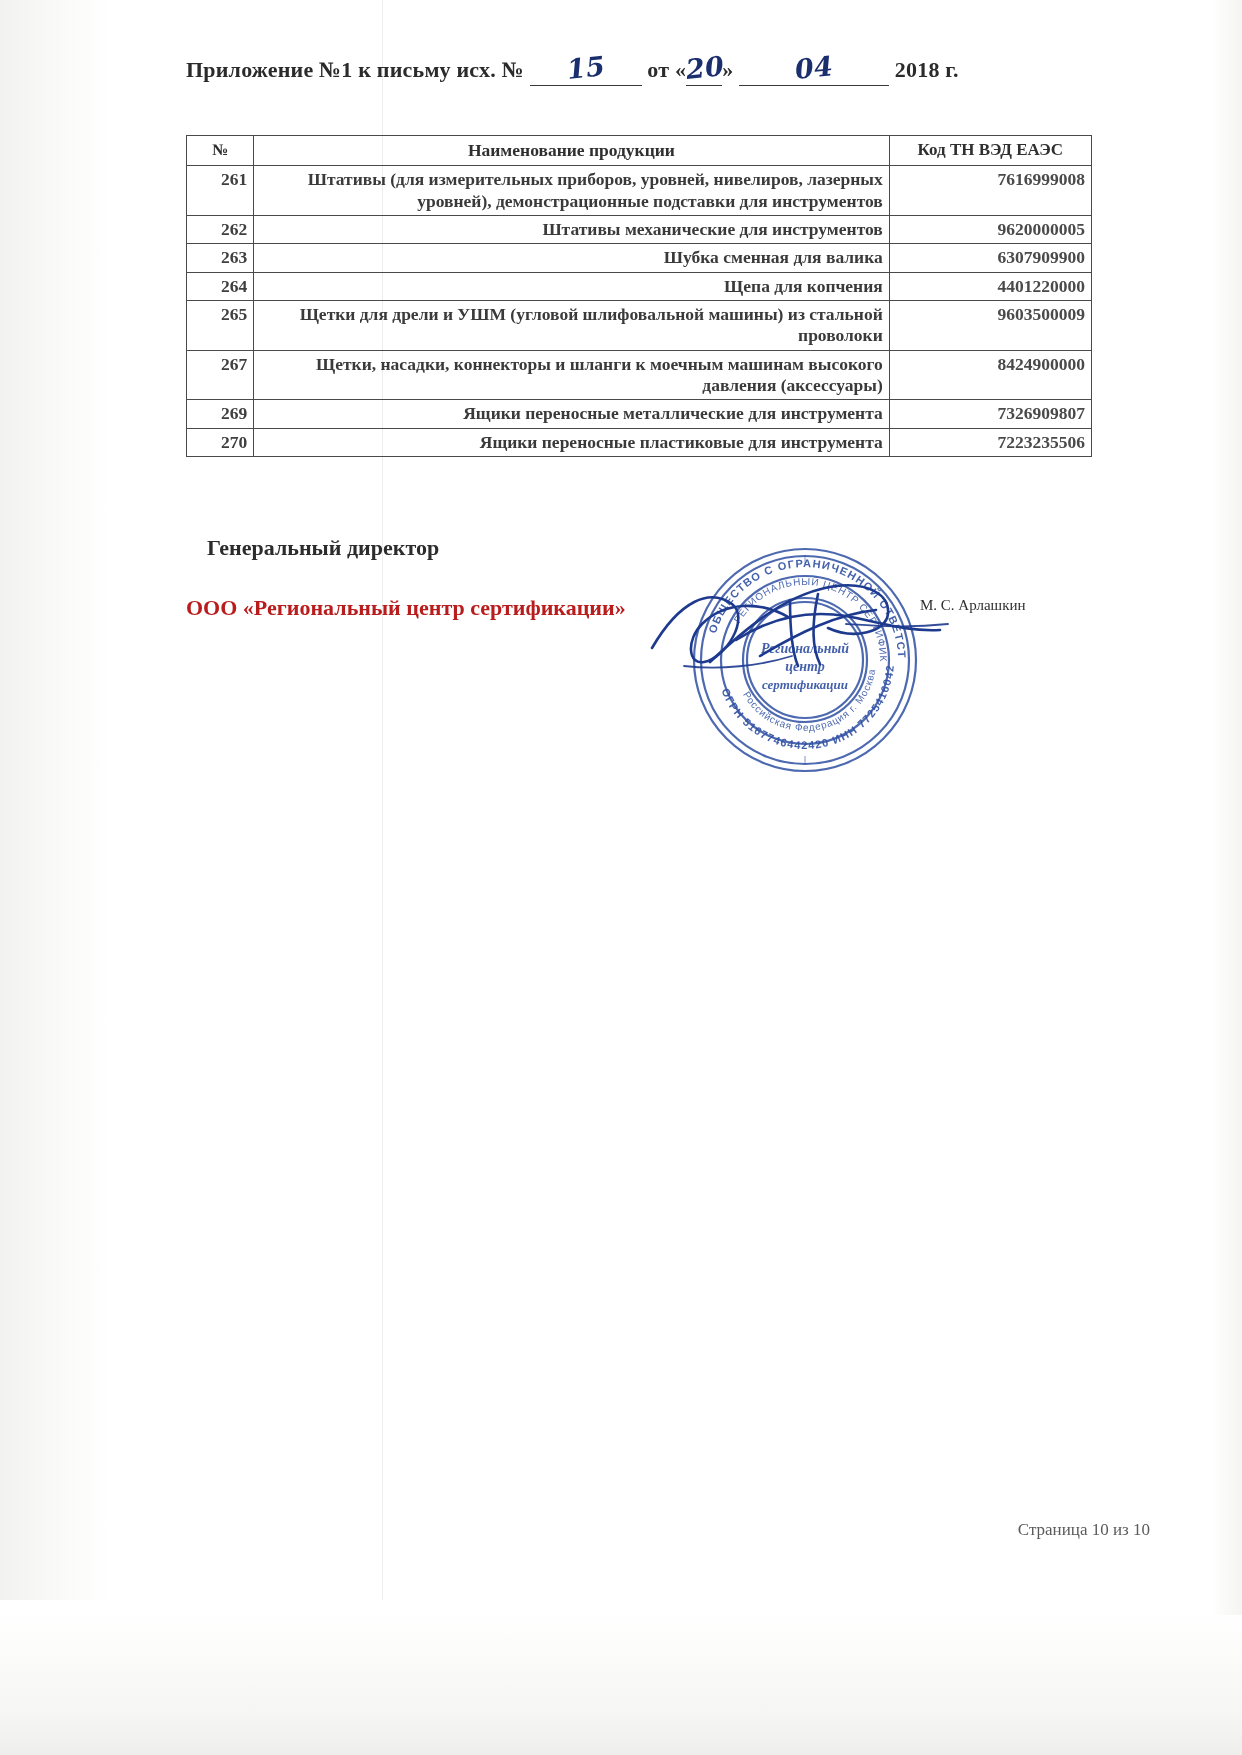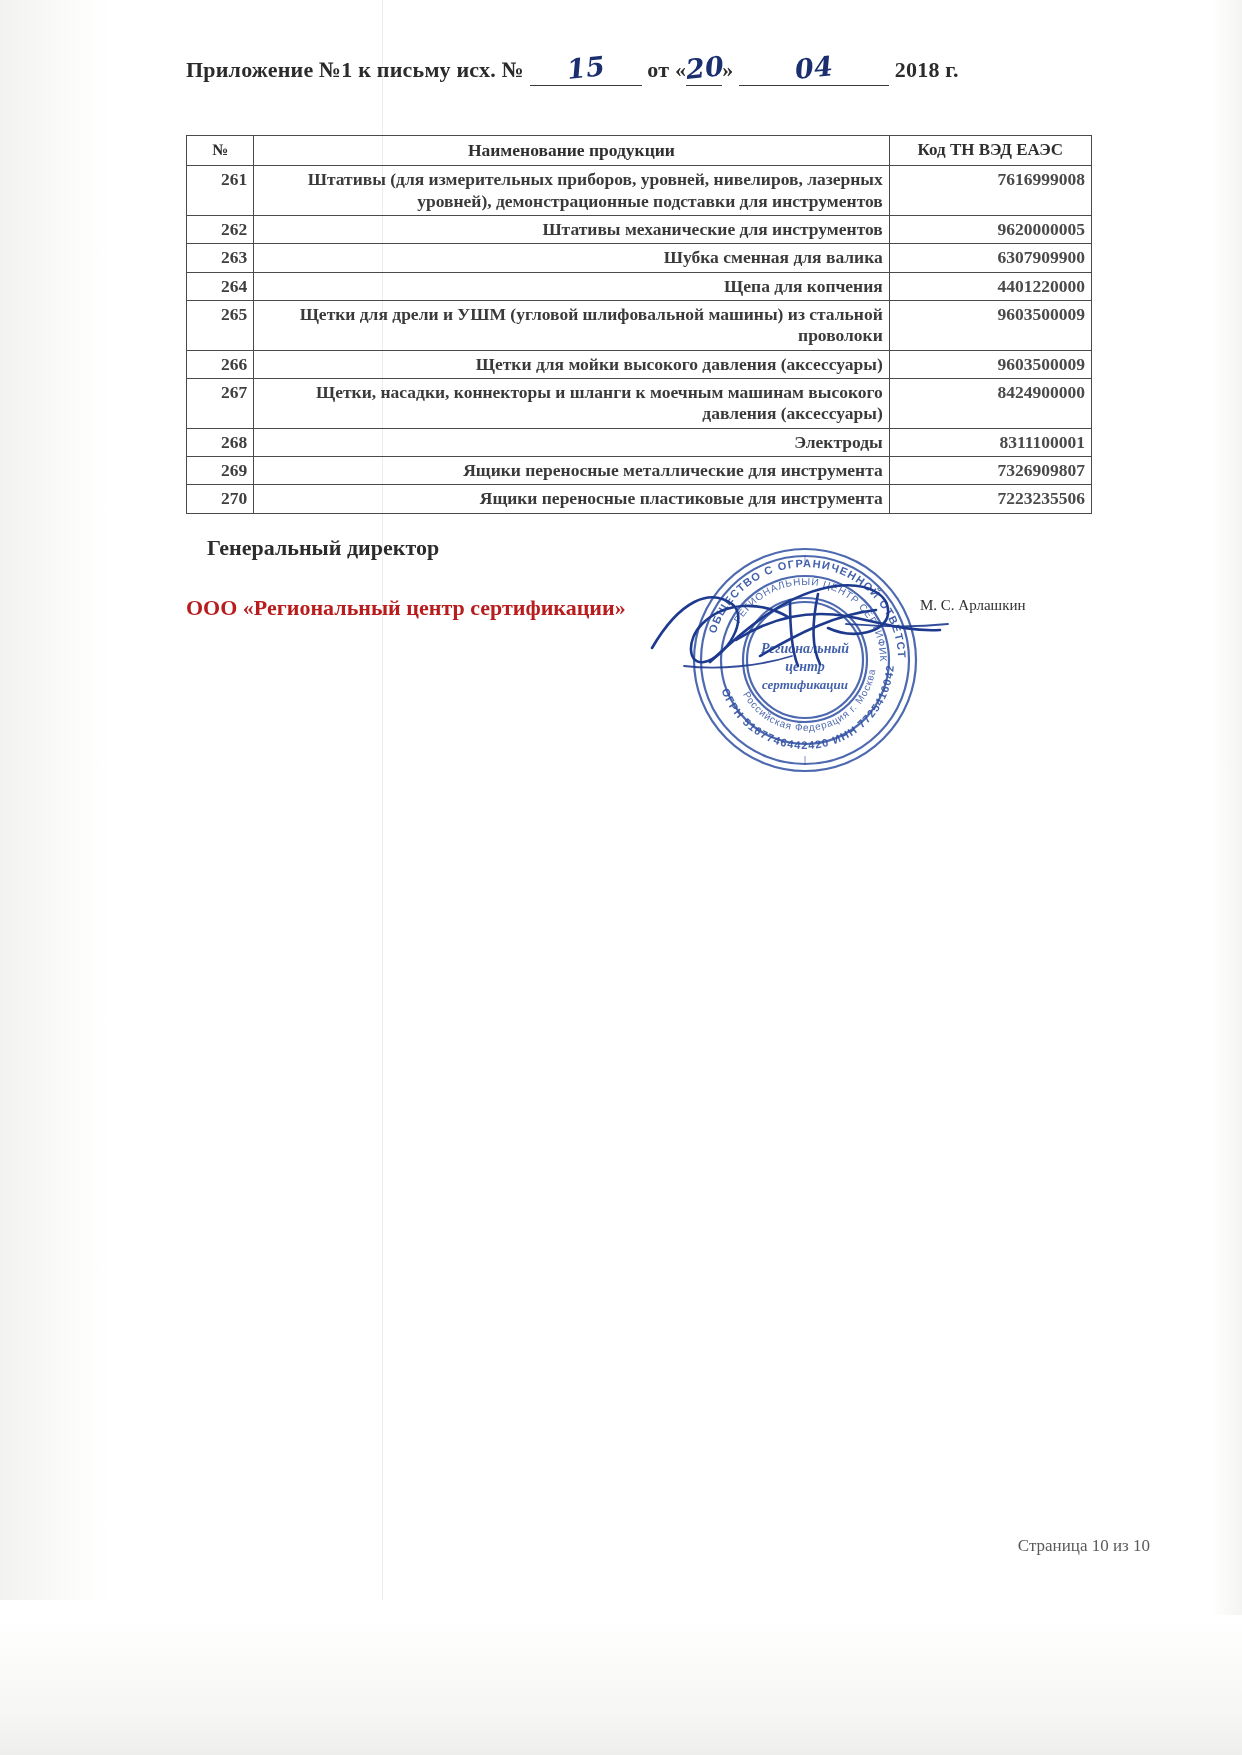--- a/index.html
+++ b/index.html
@@ -175,21 +175,20 @@
   }
 
   .footer {
     position: absolute;
     left: 0;
     top: 1520px;
     width: 1150px;
     text-align: right;
     font-size: 17px;
     color: #5a5a5a;
-    margin-top: 16px;
   }
 </style>
 </head>
 <body>
 
 <div class="scan-page">
   <div class="scan-edge-left"></div>
   <div class="scan-edge-right"></div>
   <div class="scan-edge-bottom"></div>
   <div class="fold-line"></div>
@@ -232,33 +231,23 @@
         <td class="col-num cell-num-top">264</td>
         <td class="col-name">Щепа для копчения</td>
         <td class="col-code cell-code-mid">4401220000</td>
       </tr>
       <tr>
         <td class="col-num cell-num-top">265</td>
         <td class="col-name">Щетки для дрели и УШМ (угловой шлифовальной машины) из стальной проволоки</td>
         <td class="col-code cell-code-mid">9603500009</td>
       </tr>
       <tr>
-        <td class="col-num cell-num-top">266</td>
-        <td class="col-name">Щетки для мойки высокого давления (аксессуары)</td>
-        <td class="col-code cell-code-mid">9603500009</td>
-      </tr>
-      <tr>
         <td class="col-num cell-num-top">267</td>
         <td class="col-name">Щетки, насадки, коннекторы и шланги к моечным машинам высокого давления (аксессуары)</td>
         <td class="col-code cell-code-mid">8424900000</td>
-      </tr>
-      <tr>
-        <td class="col-num cell-num-top">268</td>
-        <td class="col-name">Электроды</td>
-        <td class="col-code cell-code-mid">8311100001</td>
       </tr>
       <tr>
         <td class="col-num cell-num-top">269</td>
         <td class="col-name">Ящики переносные металлические для инструмента</td>
         <td class="col-code cell-code-mid">7326909807</td>
       </tr>
       <tr>
         <td class="col-num cell-num-top">270</td>
         <td class="col-name">Ящики переносные пластиковые для инструмента</td>
         <td class="col-code cell-code-mid">7223235506</td>

